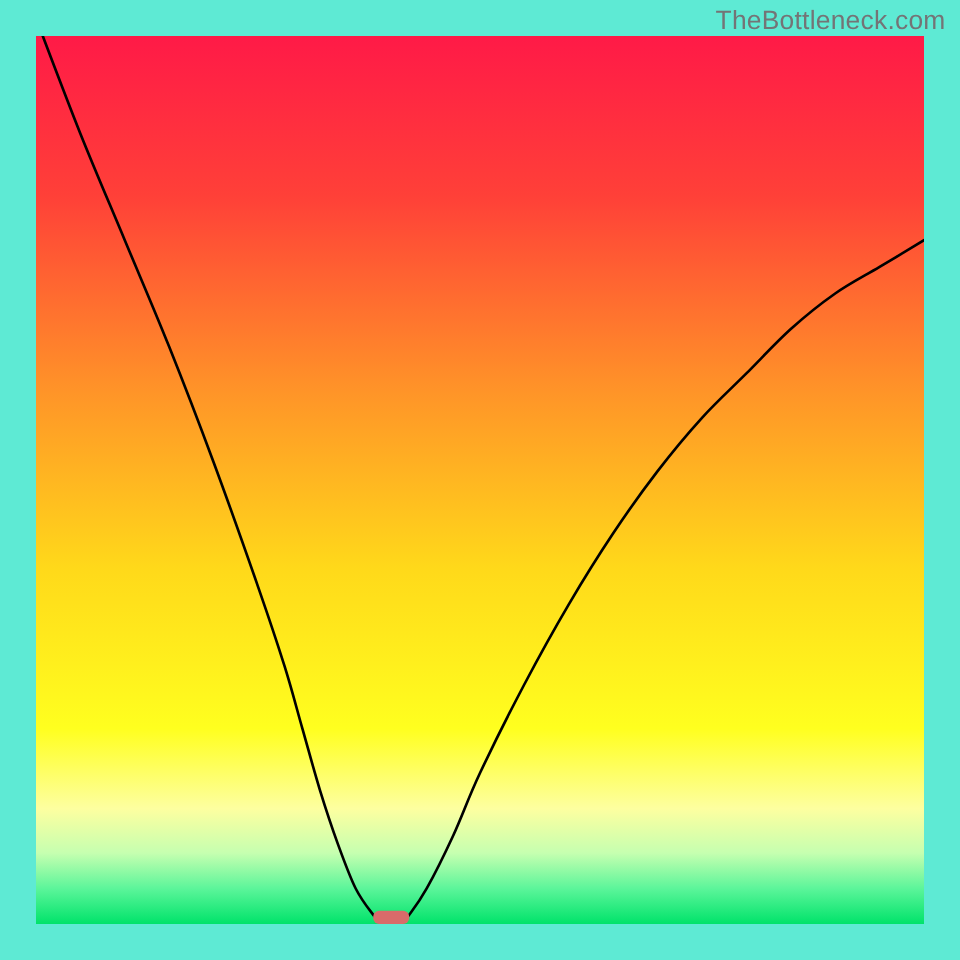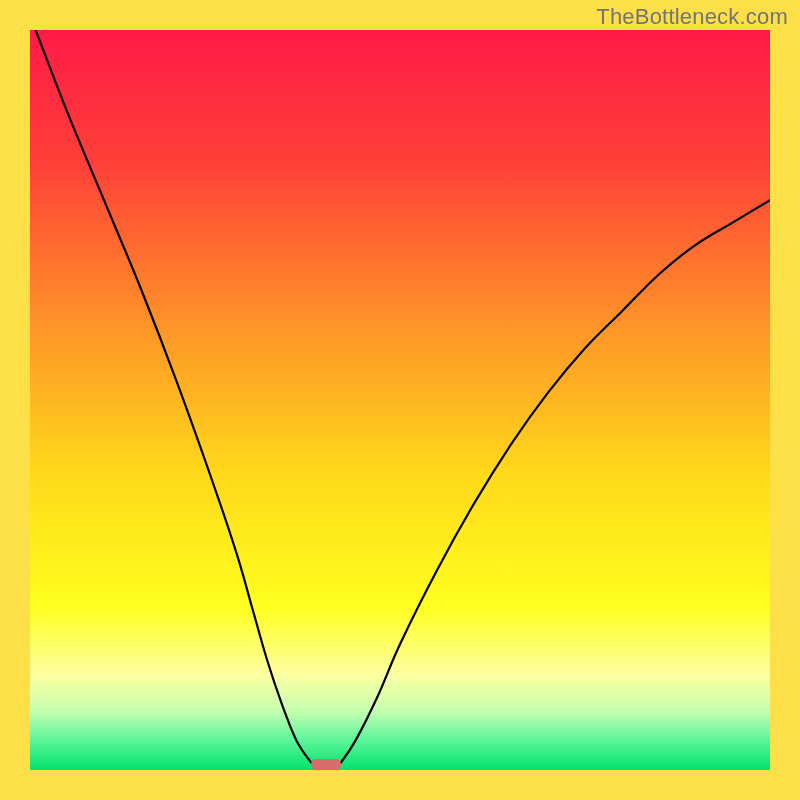--- a/index.html
+++ b/index.html
@@ -8,21 +8,21 @@
     width: 800px;
     height: 800px;
     overflow: hidden;
     background: #000;
     font-family: Arial, Helvetica, sans-serif;
   }
   .frame {
     position: absolute;
     top: 0; left: 0;
     width: 800px; height: 800px;
-    background: #fde047;
+    background: #5eead4;
   }
   .plot-area {
     position: absolute;
     top: 30px;
     left: 30px;
     width: 740px;
     height: 740px;
     overflow: hidden;
   }
   .watermark {

